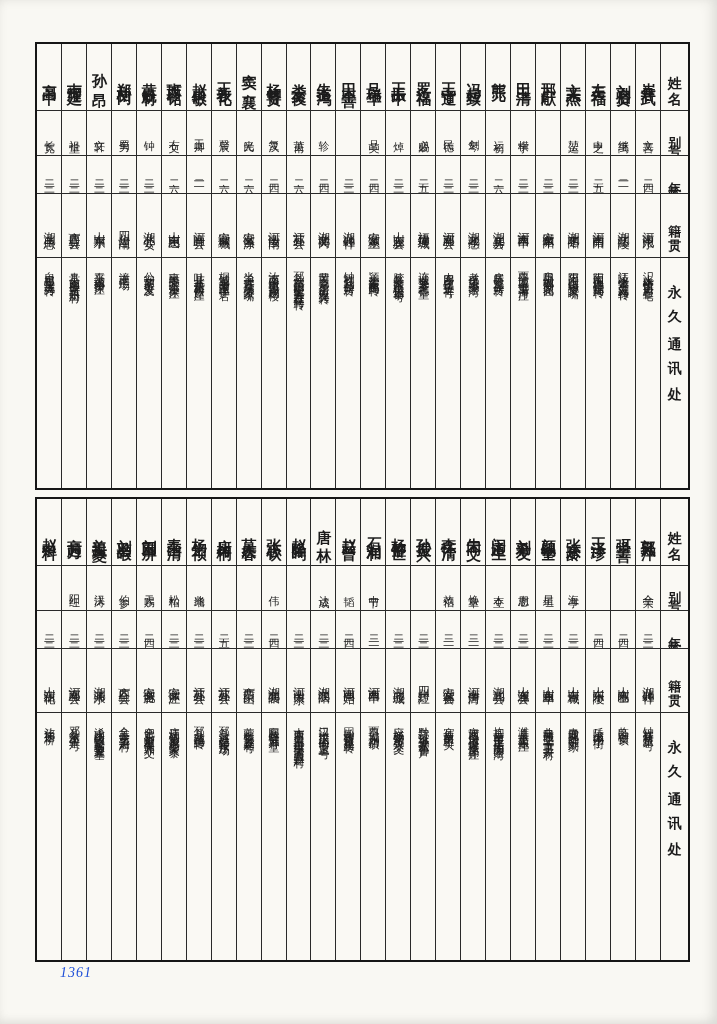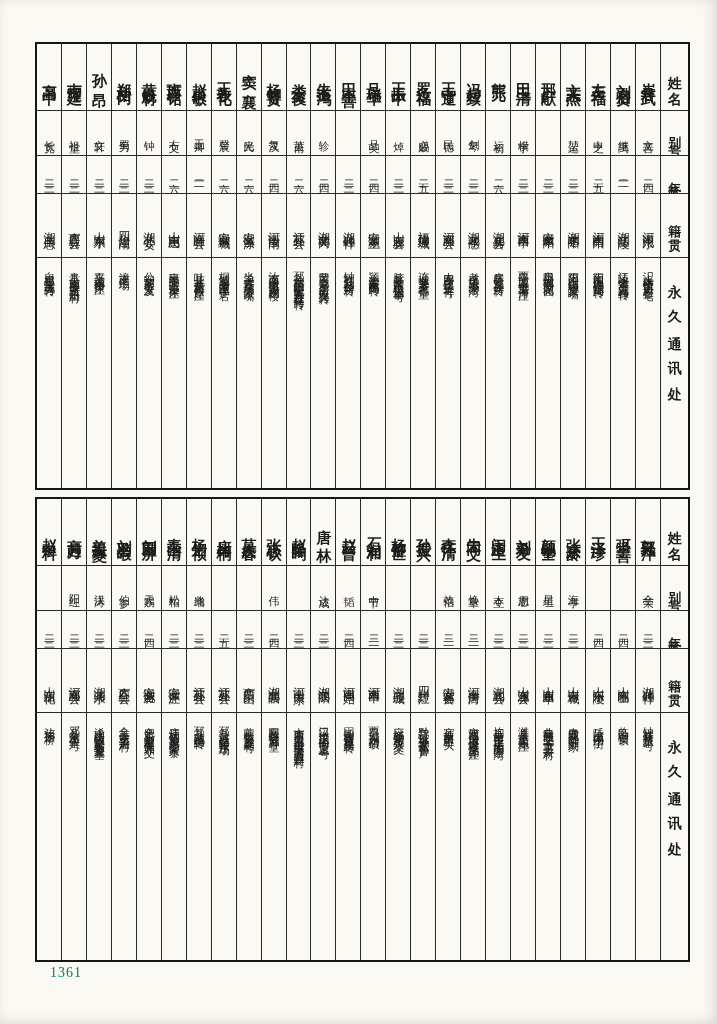--- a/index.html
+++ b/index.html
@@ -20,21 +20,21 @@
   .r-alias{height:45px;font-size:11px;letter-spacing:2px;}
   .r-age{height:38px;font-size:11px;letter-spacing:4px;}
   .r-native{height:64px;font-size:12px;letter-spacing:2px;}
   .r-addr{flex:1 1 auto;font-size:11px;letter-spacing:2px;justify-content:flex-start;padding-top:5px;}
   
   .hcol .r-name{font-size:14px;letter-spacing:16px;padding-top:8px;}
   .hcol .r-alias{font-size:13px;font-weight:bold;letter-spacing:9px;padding-top:4px;}
   .hcol .r-age{font-size:13px;font-weight:bold;letter-spacing:3px;}
   .hcol .r-native{font-size:13px;font-weight:bold;letter-spacing:14px;padding-top:6px;}
   .hcol .r-addr{font-size:14px;font-weight:bold;letter-spacing:26px;padding-top:14px;justify-content:flex-start;}
-  .pagenum{position:absolute;left:50px;top:965px;font-size:14px;letter-spacing:1px;color:#0f766e;}
+  .pagenum{position:absolute;left:60px;top:965px;font-size:14px;letter-spacing:1px;color:#1d4ed8;font-style:italic;}
 </style>
 </head>
 <body>
 
 <div class="page">
 
   <section class="tbl t1">
     <div style="display:contents">
   <div class="col">
     <div class="cell r-name">高习中</div>

